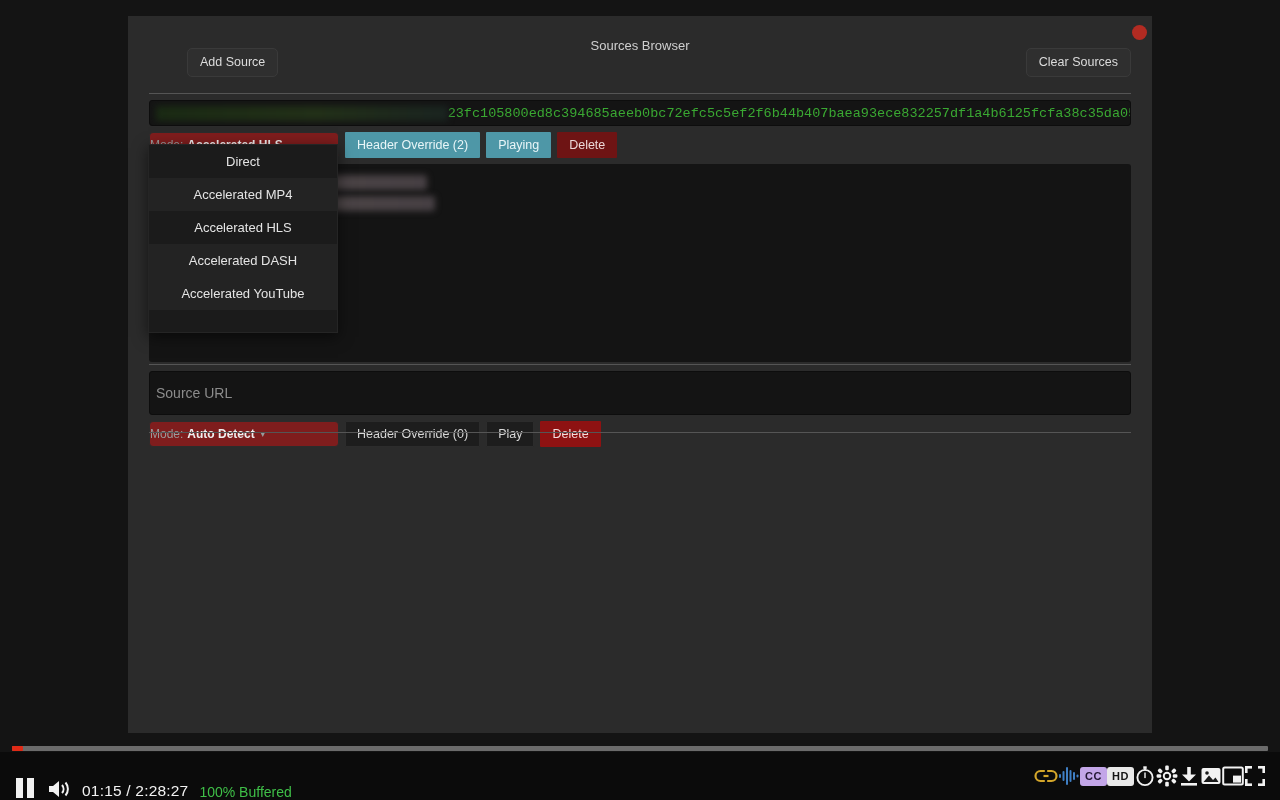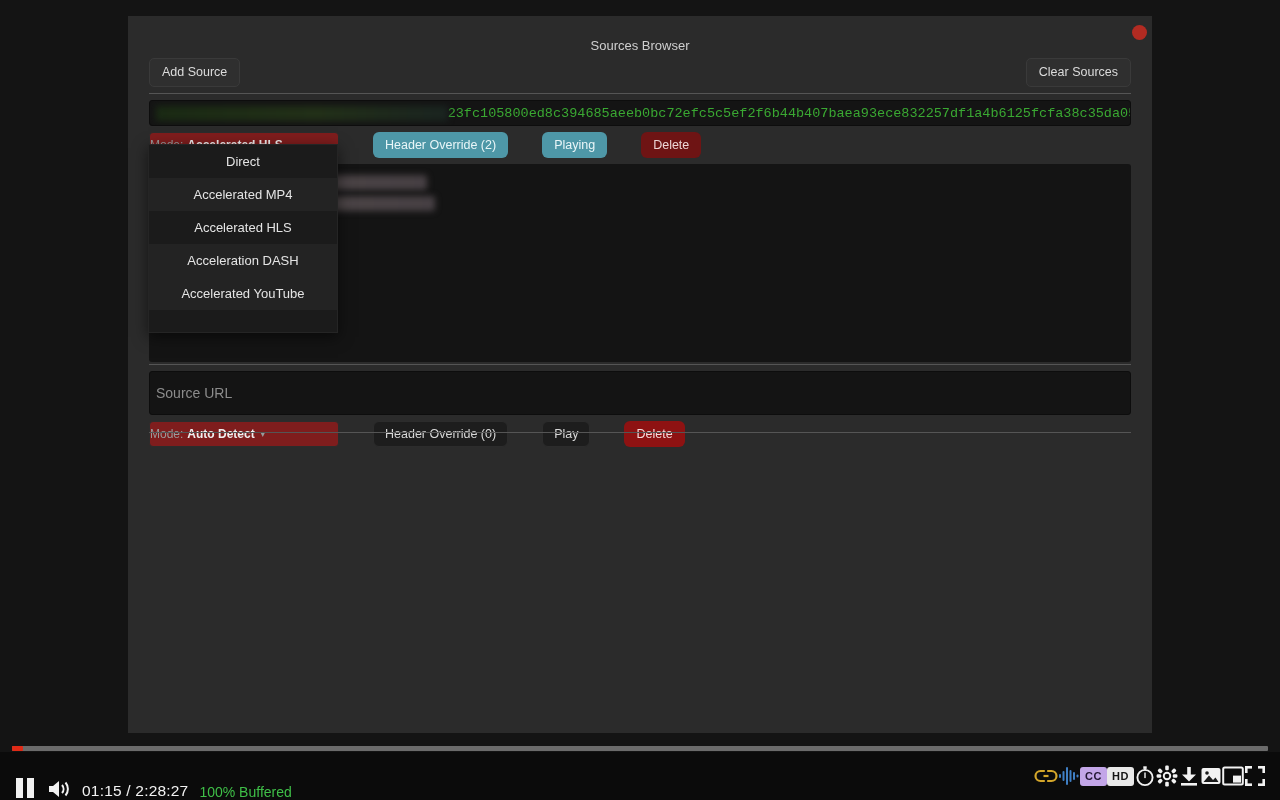--- a/index.html
+++ b/index.html
@@ -58,24 +58,24 @@
   #panel-header { position:relative; height:62px; }
   #panel-title {
     position:absolute; left:0; top:22px; width:100%;
     text-align:center; color:#cfcfcf; font-size:13px;
   }
   #panel-subtitle {
     position:absolute; left:0; top:41px; width:100%;
     text-align:center; color:#e6e6e6; font-size:21px;
   }
   .hdr-btn {
-    position:absolute; top:42px;
+    position:absolute; top:32px;
     background:#2f2f2f; color:#dcdcdc; font-size:12.5px;
     border:1px solid #3a3a3a; border-radius:5px;
-    padding:7px 12px; cursor:pointer; line-height:1;
+    padding:7px 12px; cursor:pointer; line-height:1;margin-left:38px;
   }
   #add-source-btn { left:21px; }
   #clear-sources-btn { right:21px; }
   #rec-dot {
     position:absolute; right:5px; top:9px;
     width:15px; height:15px; border-radius:50%;
     background:#b22b22;
   }
 
   .rule {
@@ -110,23 +110,23 @@
     width:190px; height:26px; background:#7f1d1d;
     border:1px solid #2c2c2c; border-radius:4px;
     display:flex; align-items:center; justify-content:flex-start;
     font-size:12px; color:#cfcfcf; cursor:pointer; gap:4px;
   }
   .mode-btn .mlabel { color:#9a9a9a; }
   .mode-btn .mval { color:#efefef; font-weight:600; }
   .mode-btn .caret { font-size:8px; color:#9a9a9a; margin-left:2px; }
 
   .act-btn {
-    height:26px; padding:0 11px; border-radius:6px;
+    height:26px; padding:0 11px; border-radius:1px;
     display:flex; align-items:center; justify-content:center;
-    font-size:12.5px; cursor:pointer; border:1px solid transparent;margin-left:28px;
+    font-size:12.5px; cursor:pointer; border:1px solid transparent;
   }
   .act-btn.teal { background:#4e97a7; color:#e9f6f8; }
   .act-btn.dark { background:#1d1d1d; color:#d8d8d8; border-color:#2c2c2c; }
   .act-btn.red  { background:#6e1414; color:#ecd6d6; }
   .act-btn.red.bright { background:#8e1212; color:#f3dcdc; }
 
   .detail-box {
     margin-top:6px; background:#141414; border-radius:3px;
     height:198px; padding:8px 10px; overflow:hidden;
   }
@@ -261,21 +261,21 @@
     </div>
 
     <div class="rule" style="top:416px"></div>
 
   </div>
 
   <div id="mode-dropdown">
     <div class="dd-item plain">Direct</div>
     <div class="dd-item alt">Accelerated MP4</div>
     <div class="dd-item plain">Accelerated HLS</div>
-    <div class="dd-item alt">Acceleration DASH</div>
+    <div class="dd-item alt">Accelerated DASH</div>
     <div class="dd-item alt">Accelerated YouTube</div>
     <div class="dd-spacer"></div>
   </div>
 
   <div id="controls">
 
     <div id="scrub-track">
       <div id="scrub-played" style="width: 0.84%;"></div>
     </div>
 

